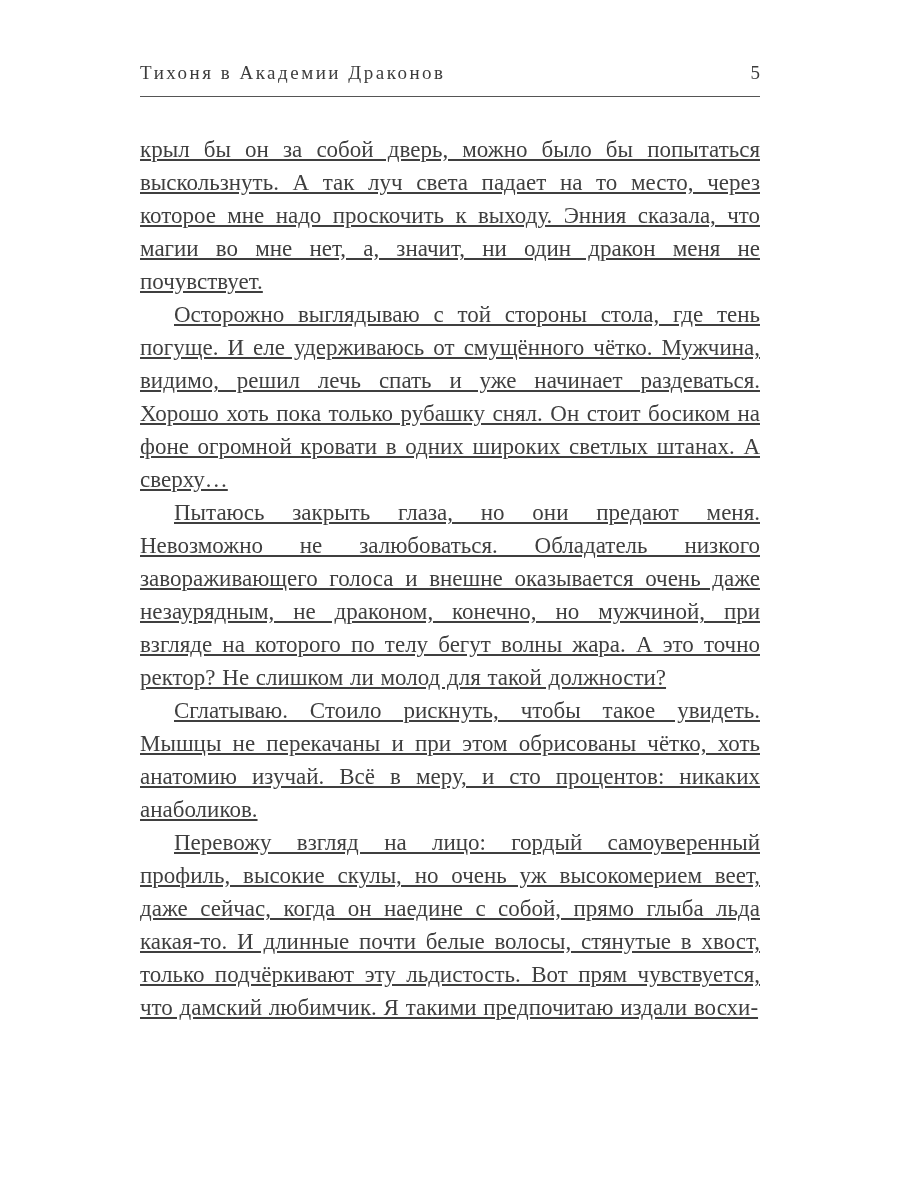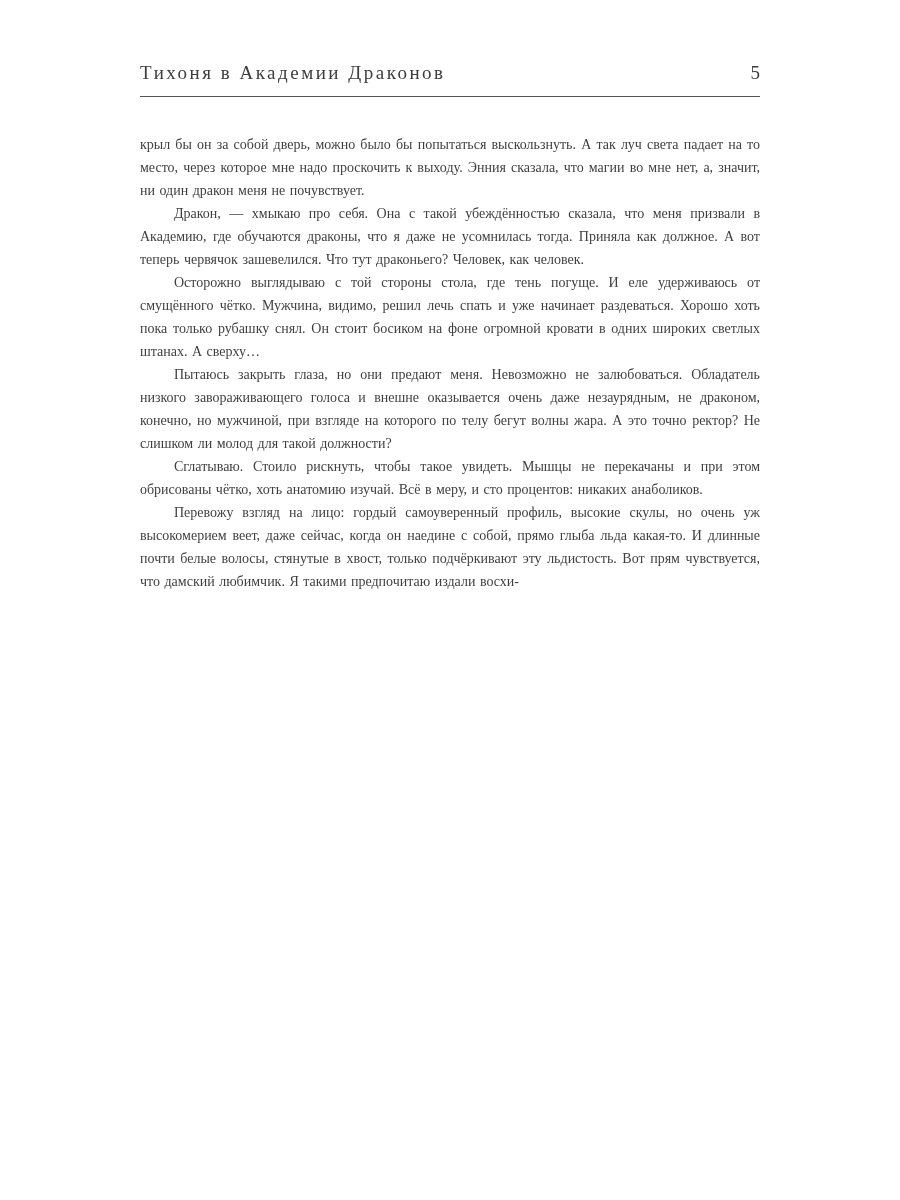--- a/index.html
+++ b/index.html
@@ -37,44 +37,44 @@
   .page-header .pagenum {
     font-size: 19px;
     color: #3d3d3d;
   }
 
   .page-body {
     margin-top: 36px;
   }
 
   .page-body p {
-    font-size: 14px;
-    line-height: 23px;
+    font-size: 23px;
+    line-height: 33px;
     text-align: justify;
     color: #3f3f3f;
     text-indent: 34px;
     word-spacing: 1px;
+    text-decoration: underline;
   }
 
   .page-body p.no-indent {
     text-indent: 0;
   }
 </style>
 </head>
 <body>
 
 <div class="page">
 
   <div class="page-header">
     <span class="title">Тихоня в Академии Драконов</span>
     <span class="pagenum">5</span>
   </div>
 
   <div class="page-body">
     <p class="no-indent">крыл бы он за собой дверь, можно было бы попытаться выскользнуть. А так луч света падает на то место, через которое мне надо проскочить к выходу. Энния сказала, что магии во мне нет, а, значит, ни один дракон меня не почувствует.</p>
-    <p>Дракон, — хмыкаю про себя. Она с такой убеждённостью сказала, что меня призвали в Академию, где обучаются драконы, что я даже не усомнилась тогда. Приняла как должное. А вот теперь червячок зашевелился. Что тут драконьего? Человек, как человек.</p>
     <p>Осторожно выглядываю с той стороны стола, где тень погуще. И еле удерживаюсь от смущённого чётко. Мужчина, видимо, решил лечь спать и уже начинает раздеваться. Хорошо хоть пока только рубашку снял. Он стоит босиком на фоне огромной кровати в одних широких светлых штанах. А сверху…</p>
     <p>Пытаюсь закрыть глаза, но они предают меня. Невозможно не залюбоваться. Обладатель низкого завораживающего голоса и внешне оказывается очень даже незаурядным, не драконом, конечно, но мужчиной, при взгляде на которого по телу бегут волны жара.  А это точно ректор? Не слишком ли молод для такой должности?</p>
     <p>Сглатываю. Стоило рискнуть, чтобы такое увидеть. Мышцы не перекачаны и при этом обрисованы чётко, хоть анатомию изучай. Всё в меру, и сто процентов: никаких анаболиков.</p>
     <p>Перевожу взгляд на лицо: гордый самоуверенный профиль, высокие скулы, но очень уж высокомерием веет, даже сейчас, когда он наедине с собой, прямо глыба льда какая-то. И длинные почти белые волосы, стянутые в хвост, только подчёркивают эту льдистость. Вот прям чувствуется, что дамский любимчик. Я такими предпочитаю издали восхи-</p>
   </div>
 
 </div>
 
 </body></html>

